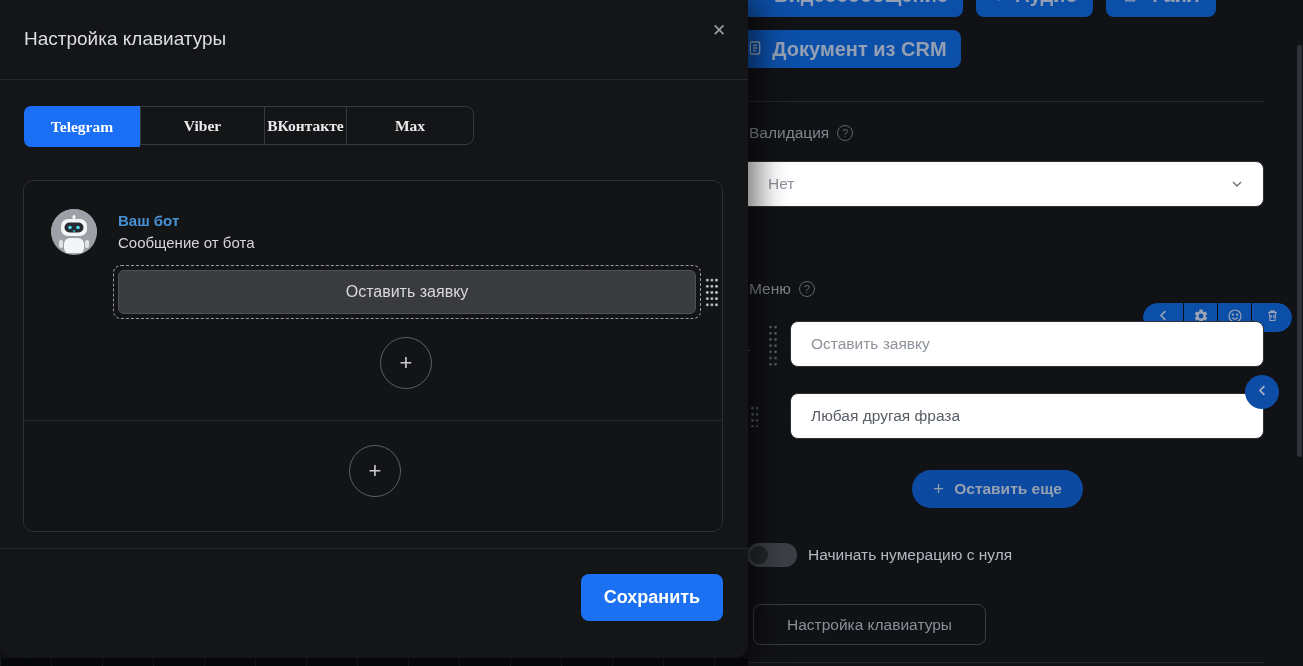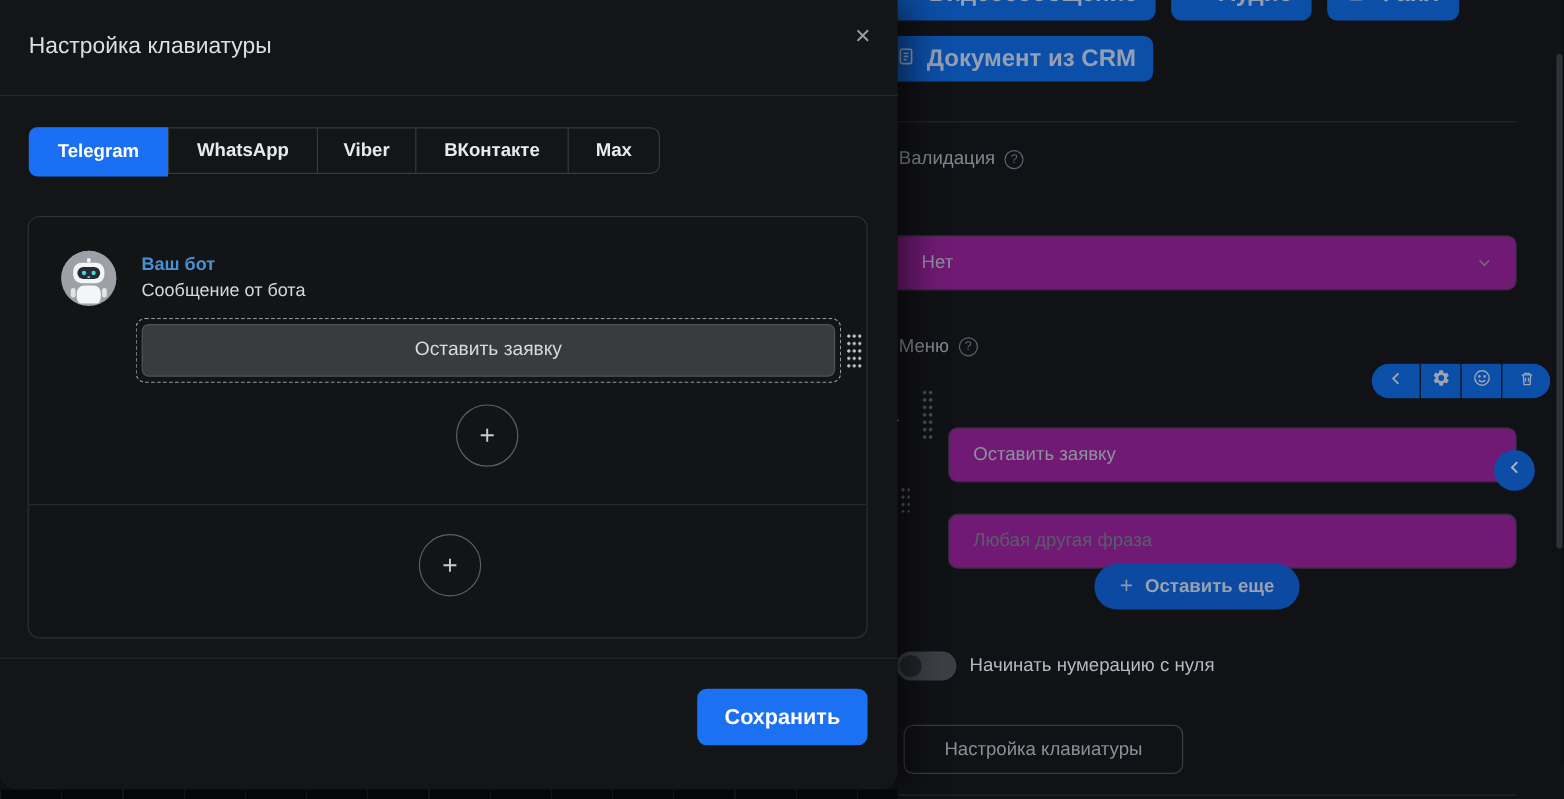--- a/index.html
+++ b/index.html
@@ -7,23 +7,23 @@
   .stage { position:relative; width:1303px; height:666px; overflow:hidden; background:#111216; }
   .abs { position:absolute; }
 
   
   .bg-btn { background:#0c4fa8; border-radius:8px; color:#93a0b3; font-weight:700; font-size:20px;
             display:flex; align-items:center; justify-content:center; gap:9px; }
   .bg-btn svg { flex:0 0 auto; }
   .bg-label { color:#82878f; font-size:15.5px; display:flex; align-items:center; gap:8px; }
   .help-circle { width:16px; height:16px; border:1px solid #5d636c; border-radius:50%;
                  color:#5d636c; font-size:10.5px; display:flex; align-items:center; justify-content:center; }
-  .bg-input { border:1px solid #2d3036; border-radius:8px; background:#701a75; color:#8d929b;
+  .bg-input { border:1px solid #2d3036; border-radius:8px; background:#ffffff; color:#8d929b;
               font-size:15.5px; padding:0 20px; display:flex; align-items:center;
-              font-family:"Liberation Sans", sans-serif; outline:none;margin-top:35px; }
+              font-family:"Liberation Sans", sans-serif; outline:none; }
   .bg-input::placeholder { color:#585e66; }
   .divider { background:#24272c; height:1px; }
   .dots-2x7 { width:10px; height:42px;
     background-image:radial-gradient(circle, #565b62 1.1px, transparent 1.5px);
     background-size:5px 6.2px; }
   .toolbar { display:flex; background:#0a0d12; border-radius:15px; overflow:hidden; gap:1px; }
   .toolbar .cell { width:33px; height:29px; background:#0c4fa8; display:flex; align-items:center; justify-content:center; }
   .pill-blue { background:#0c4aa2; border-radius:19px; color:#97a1b1; font-size:15.5px; font-weight:700;
                display:flex; align-items:center; justify-content:center; gap:10px; }
   .pill-blue .plus { font-size:19px; font-weight:400; color:#8d99ad; }
@@ -32,21 +32,21 @@
   .scrollbar-thumb { width:5px; background:#2f3339; border-radius:3px; }
 
   
   .modal { left:0; top:0; width:748px; height:658px; background:#141517;
            border-radius:0 0 14px 14px; z-index:10; box-shadow:10px 0 30px rgba(0,0,0,.55); }
   .modal-title { left:24px; top:28px; font-size:19px; color:#dcdee1; }
   .close-x { left:704px; top:15px; width:30px; height:30px; color:#9a9da3; font-size:17px;
              display:flex; align-items:center; justify-content:center; cursor:pointer; }
   .hdr-divider { left:0; top:79px; width:748px; height:1px; background:#26282c; }
 
-  .tabs { left:24px; top:106px; display:flex; border:1px solid #37393e; border-radius:8px; height:39px; }
+  .tabs { left:24px; top:106px; display:flex; border:1px solid #37393e; border-radius:8px; height:39px;font-family:Liberation Serif, serif; }
   .tab { display:flex; align-items:center; justify-content:center; font-size:15.5px; font-weight:600;
          color:#e9eaeb; border-left:1px solid #37393e; cursor:pointer; }
   .tab:first-child { border-left:none; }
   .tab.active { background:#1a6ff5; color:#fff; font-weight:700; border-radius:7px 0 0 7px; margin:-1px 0 -1px -1px; height:41px; }
   .tab:nth-child(1){ width:116px; } .tab:nth-child(2){ width:124px; } .tab:nth-child(3){ width:82px; }
   .tab:nth-child(4){ width:127px; } .tab:nth-child(5){ width:76px; }
 
   .preview { left:23px; top:180px; width:700px; height:352px; border:1px solid #2d2f33; border-radius:10px; background:#131416; }
   .avatar { left:27px; top:28px; width:46px; height:46px; border-radius:50%; background:#9da0a6; overflow:hidden;
             display:flex; align-items:center; justify-content:center; }
@@ -205,21 +205,20 @@
   <div class="abs bottom-strip"></div>
 
   <div class="abs modal">
 
     <div class="abs modal-title">Настройка клавиатуры</div>
     <div class="abs close-x">✕</div>
     <div class="abs hdr-divider"></div>
 
     <div class="abs tabs">
       <div class="tab active">Telegram</div>
-      <div class="tab">WhatsApp</div>
       <div class="tab">Viber</div>
       <div class="tab">ВКонтакте</div>
       <div class="tab">Max</div>
     </div>
 
     <div class="abs preview">
 
       <div class="abs avatar">
         <span>
           <svg width="46" height="46" viewBox="0 0 46 46">

